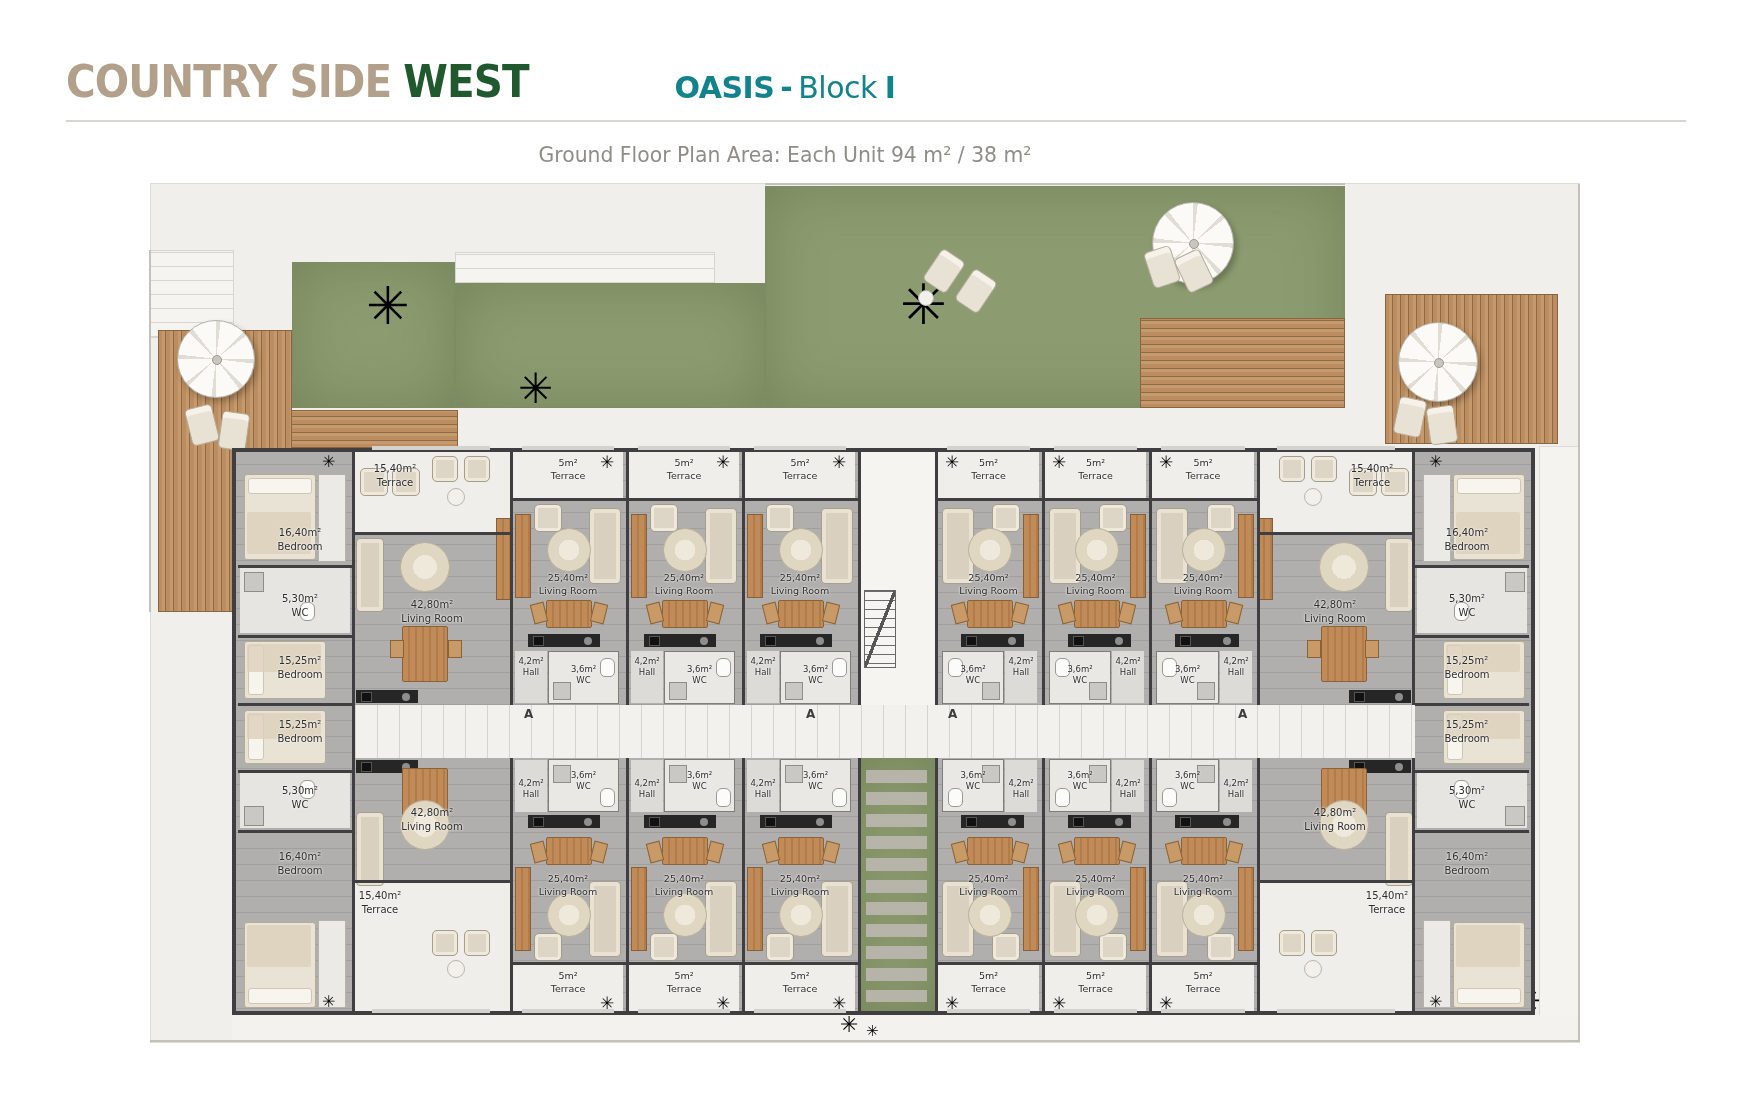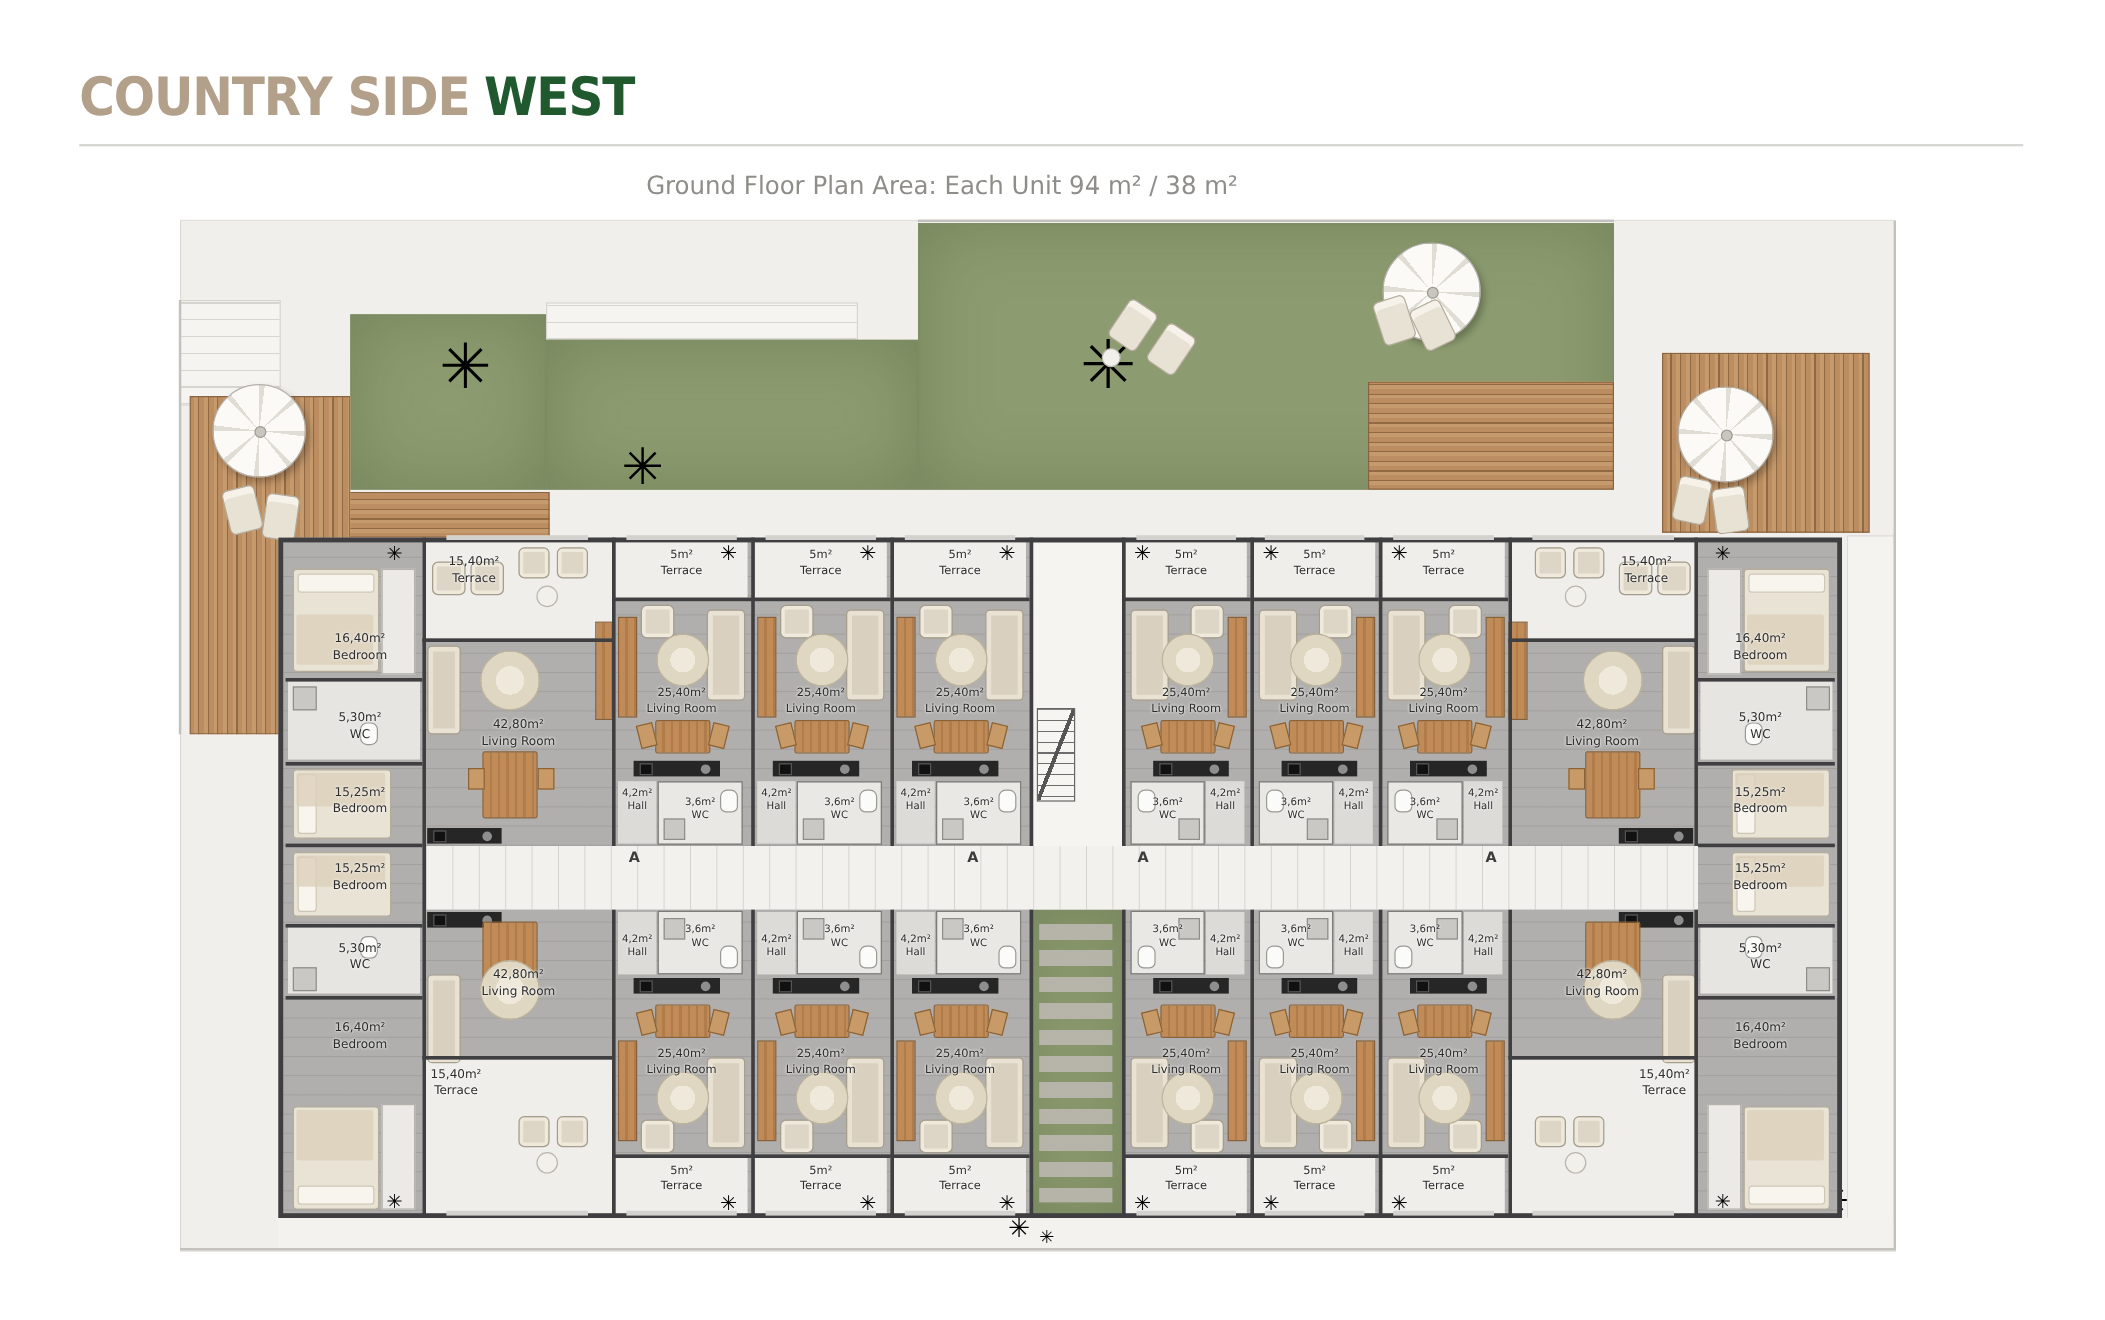--- a/index.html
+++ b/index.html
@@ -45,20 +45,23 @@
   .stairsg::after{content:"";position:absolute;inset:0;
        background:linear-gradient(to bottom right,transparent 47%,#555 47%,#555 53%,transparent 53%);}
 </style>
 </head>
 <body>
 
 <div id="stage">
   <div id="brand">
     <span class="b1">COUNTRY SIDE</span>
     <span class="b2">WEST</span>
+  </div>
+  <div id="title">
+    <span class="t1">OASIS</span><span class="tsep">-</span><span class="t2">Block</span><span class="t3">I</span>
   </div>
   <div id="rule"></div>
   <div id="subtitle">Ground Floor Plan Area: Each Unit 94 m² / 38 m²</div>
   <div id="plan">
       <div class="abs" style="left: 150px; top: 183px; width: 1430px; height: 860px; background: rgb(240, 239, 236); box-shadow: rgb(221, 219, 214) 0px 0px 0px 1px inset;"></div>
       <div class="abs" style="left: 455px; top: 252px; width: 258px; height: 58px; background: repeating-linear-gradient(0deg, rgb(215, 213, 208) 0px, rgb(215, 213, 208) 1px, transparent 1px, transparent 14px) rgb(245, 244, 241); border: 1px solid rgb(215, 213, 208);"></div>
       <div class="abs" style="left: 150px; top: 250px; width: 82px; height: 86px; background: repeating-linear-gradient(0deg, rgb(215, 213, 208) 0px, rgb(215, 213, 208) 1px, transparent 1px, transparent 14px) rgb(245, 244, 241); border: 1px solid rgb(215, 213, 208);"></div>
       <div class="abs grass" style="left: 292px; top: 262px; width: 163px; height: 146px; background: rgb(141, 156, 112);"></div>
       <div class="abs grass" style="left: 455px; top: 283px; width: 310px; height: 125px; background: rgb(141, 156, 112);"></div>
       <div class="abs grass" style="left: 765px; top: 186px; width: 580px; height: 222px; background: rgb(141, 156, 112);"></div>

